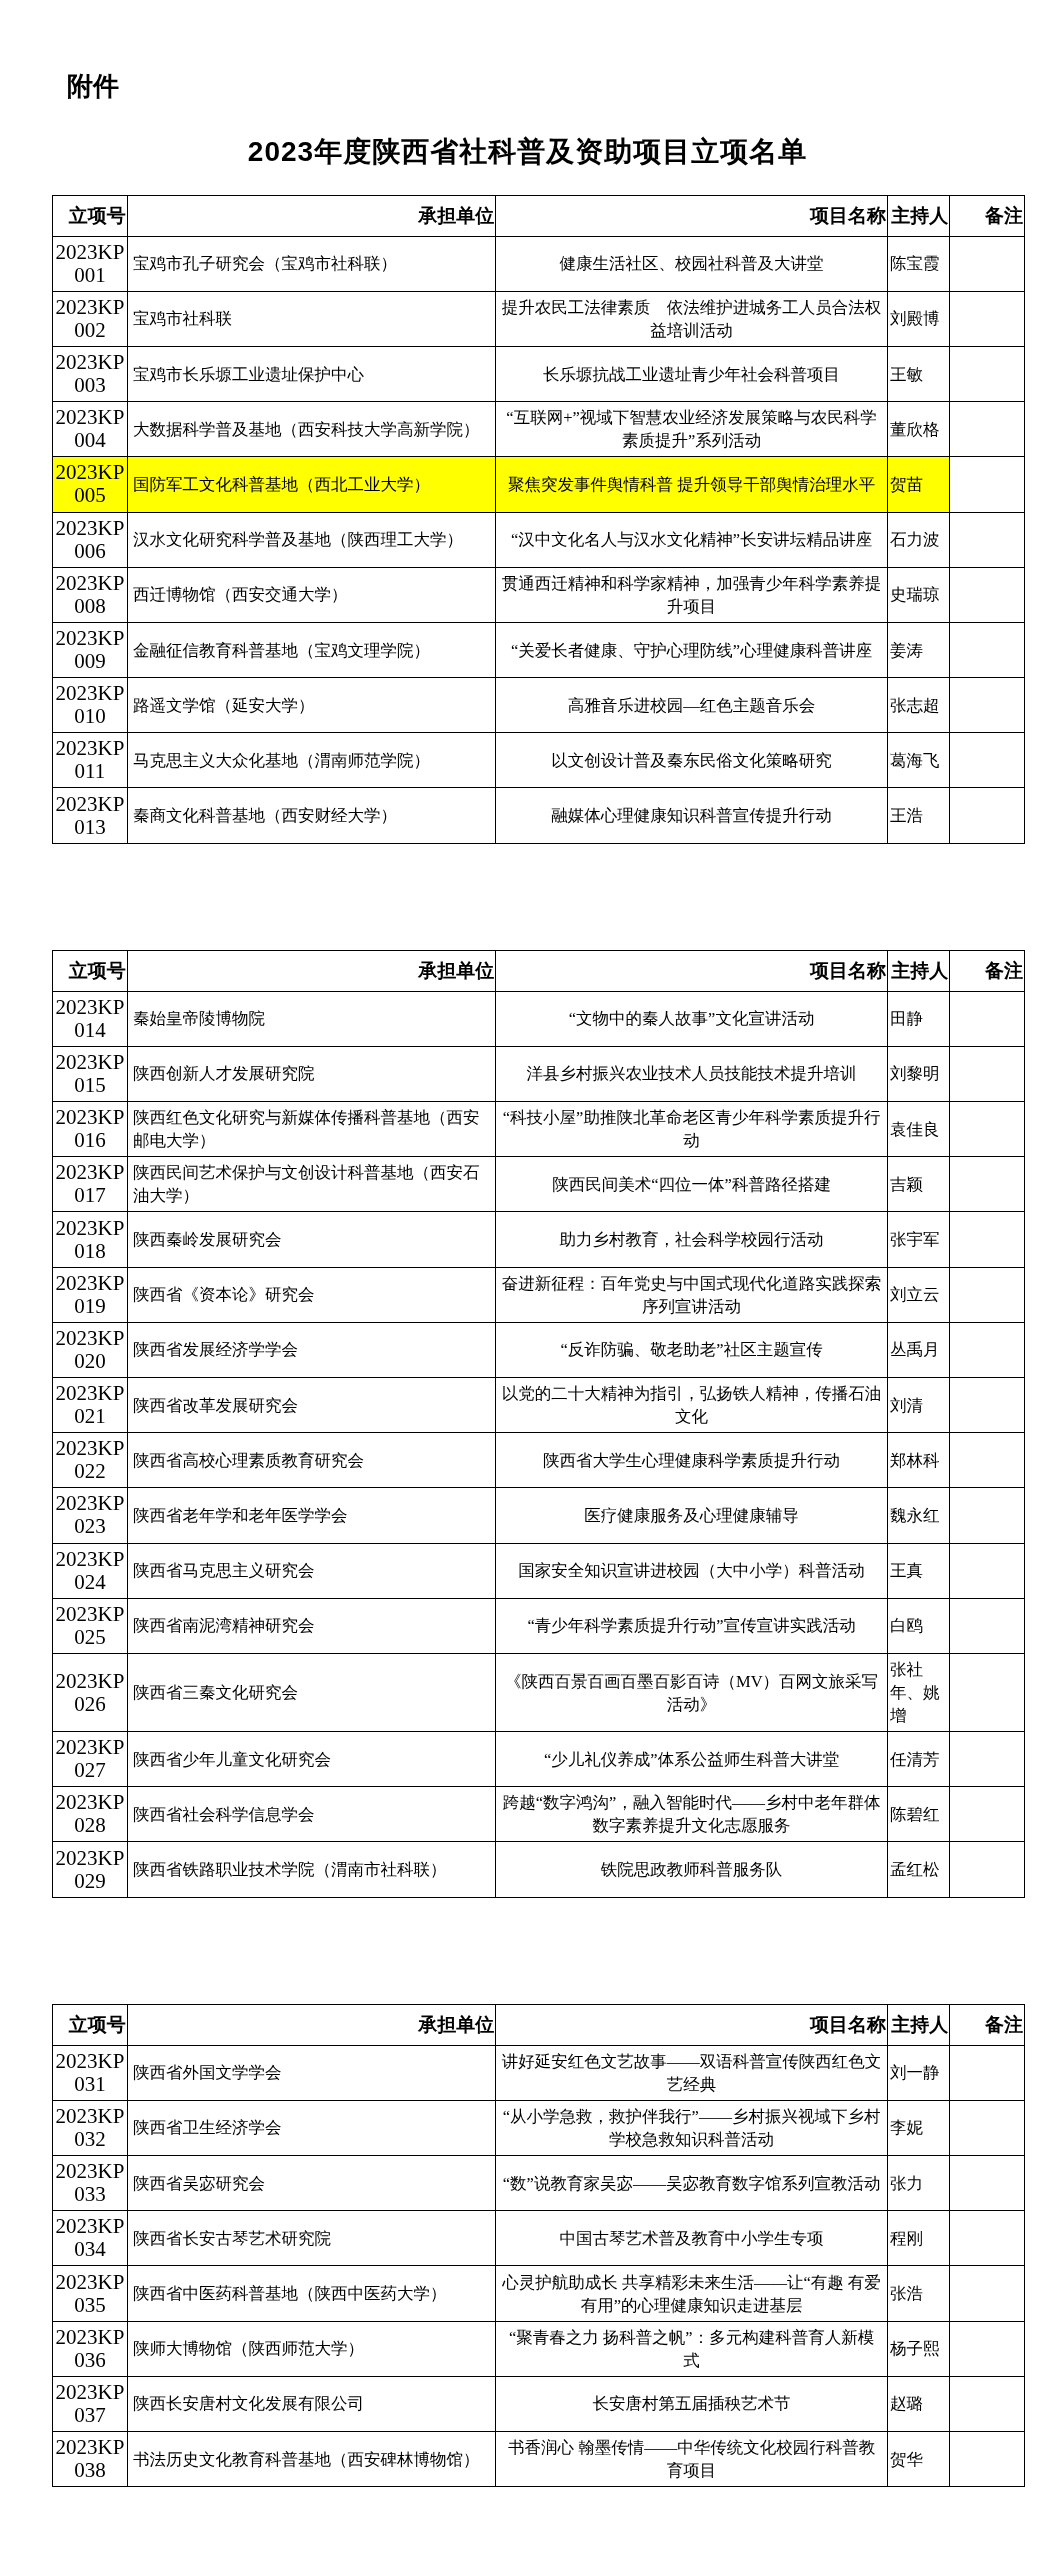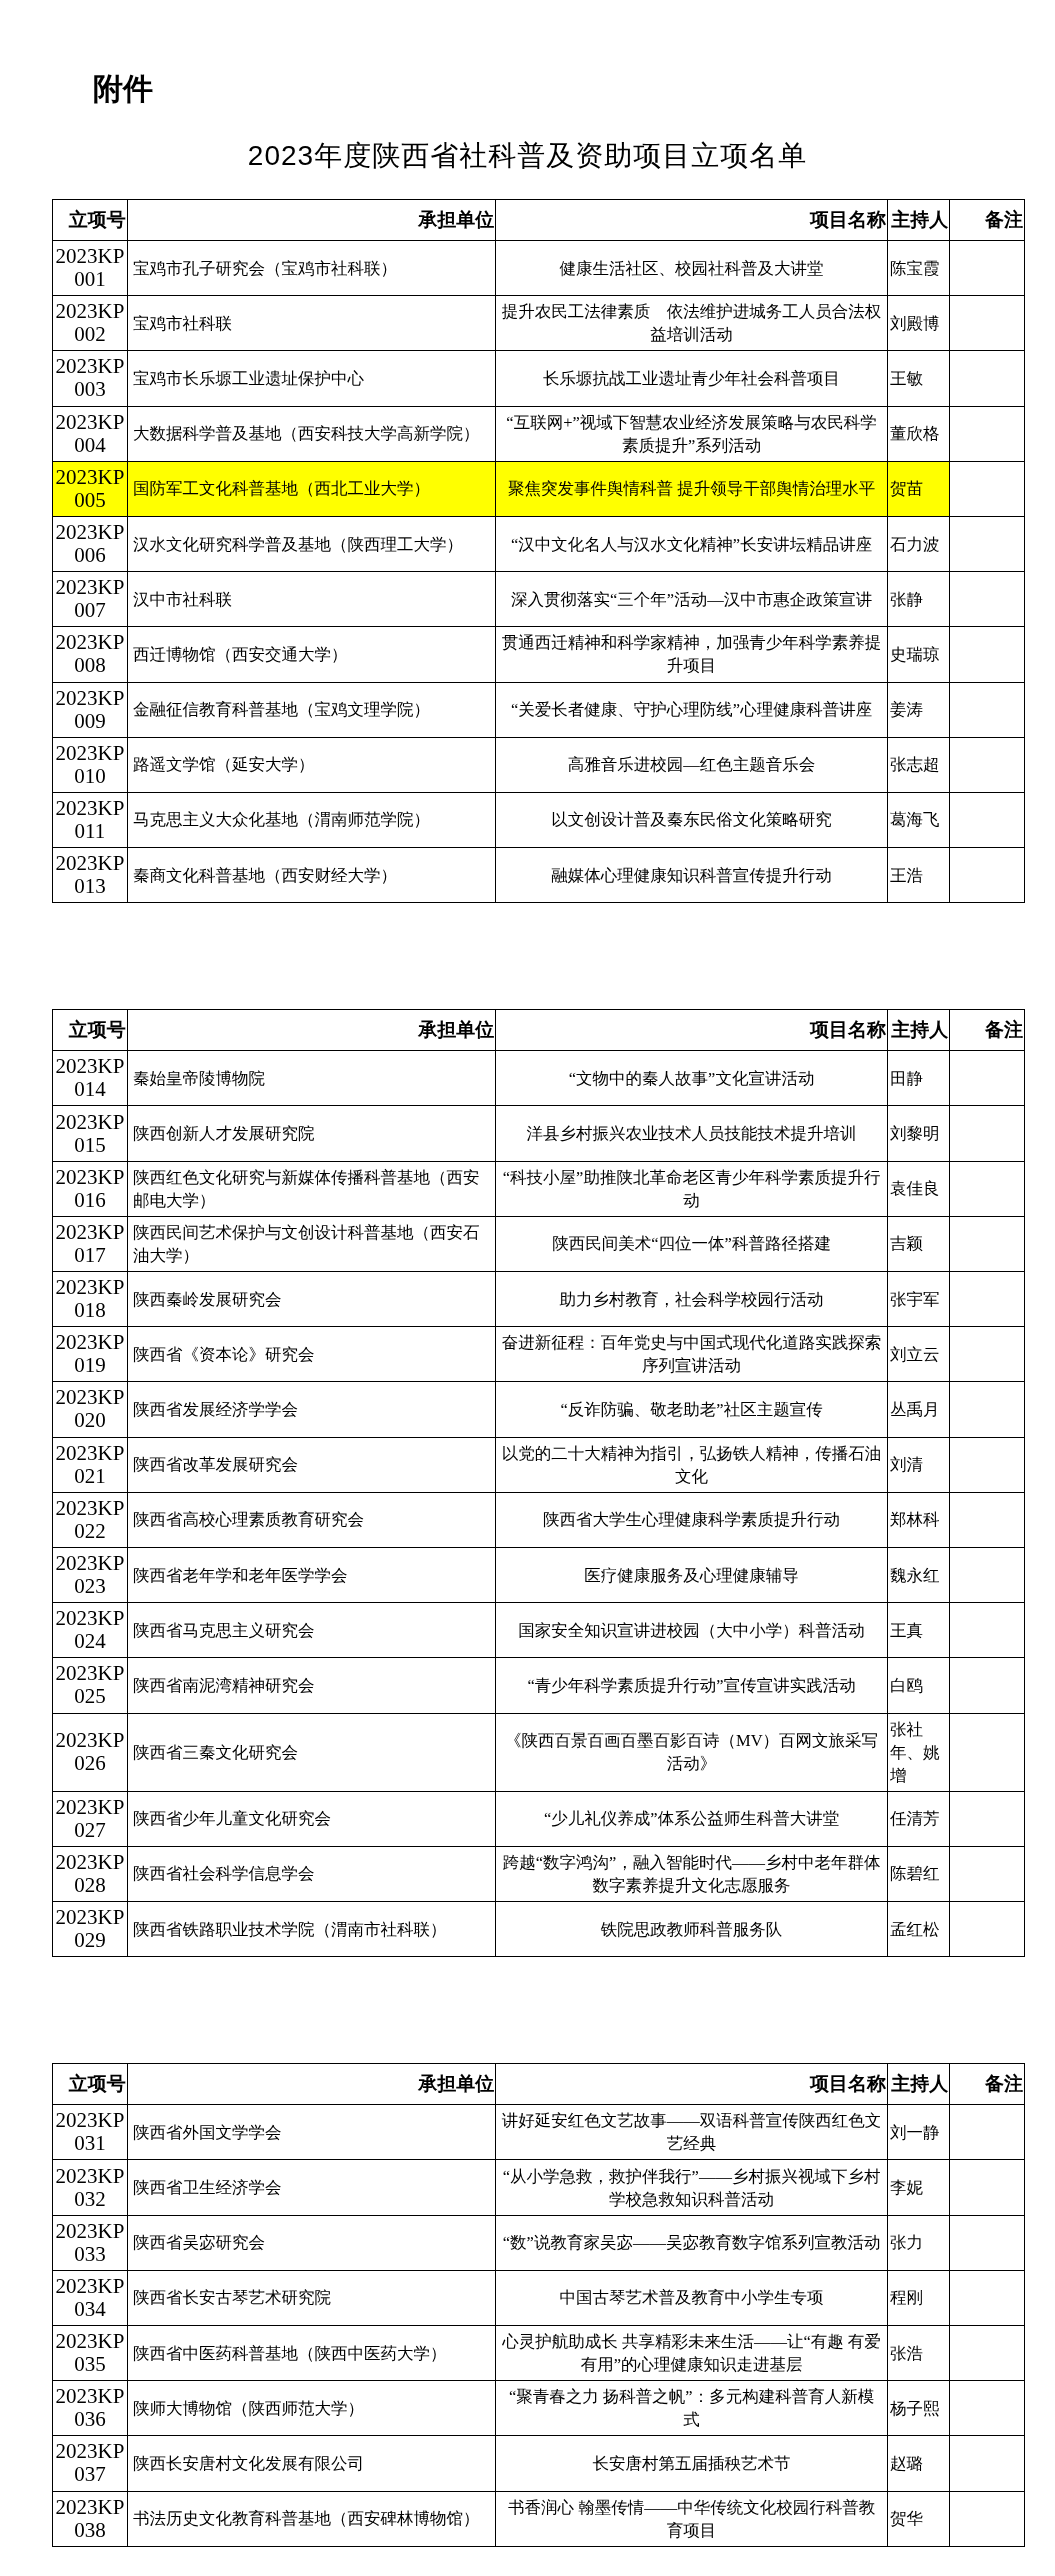--- a/index.html
+++ b/index.html
@@ -1,19 +1,19 @@
 <!DOCTYPE html>
 <html style="--hl: #ffff00;font-size:8.2px"><head>
 <meta charset="utf-8">
 <style>
   html,body{margin:0;padding:0;background:#ffffff;}
   body{width:1055px;font-family:"Liberation Serif","DejaVu Serif",serif;color:#000;}
   .page{width:1055px;min-height:3046px;background:#fff;position:relative;box-sizing:border-box;padding-top:72px;}
-  .attachment{margin:0 0 0 93px;font-family:"Liberation Sans","DejaVu Sans",sans-serif;font-weight:bold;font-size:30px;line-height:1.1;}
-  .doc-title{text-align:center;margin-top:32px;font-family:"Liberation Sans","DejaVu Sans",sans-serif;font-weight:normal;font-size:28px;letter-spacing:1px;}
+  .attachment{margin:0 0 0 67px;font-family:"Liberation Sans","DejaVu Sans",sans-serif;font-weight:bold;font-size:26px;line-height:1.1;}
+  .doc-title{text-align:center;margin-top:32px;font-family:"Liberation Sans","DejaVu Sans",sans-serif;font-weight:bold;font-size:28px;letter-spacing:1px;}
   .tables-wrap{margin:24px 30px 0 52px;}
   table.roster{width:100%;border-collapse:collapse;table-layout:fixed;border:1.5px solid #000;margin-bottom:106px;}
   table.roster:last-child{margin-bottom:0;}
   th,td{border:1px solid #000;box-sizing:border-box;vertical-align:middle;overflow-wrap:break-word;}
   thead th{height:41px;font-family:"Liberation Sans","DejaVu Sans",sans-serif;font-weight:bold;font-size:19px;border-bottom:1.5px solid #000;background:#fff;text-align:right;}
   td{height:34px;font-size:16.5px;line-height:23px;padding:4.1px 5.2px;background:#fff;}
   td.col-no{font-family:"Liberation Serif","DejaVu Serif",serif;font-size:21px;text-align:center;padding:4.1px 1px;letter-spacing:0;}
   td.col-unit{text-align:left;font-family:Liberation Serif, serif;}
   td.col-name{text-align:center;}
   td.col-host{padding:4.1px 2.1px;}
@@ -83,27 +83,20 @@
             <td class="col-remark"></td>
           </tr>
           <tr>
             <td class="col-no">2023KP006</td>
             <td class="col-unit">汉水文化研究科学普及基地（陕西理工大学）</td>
             <td class="col-name">“汉中文化名人与汉水文化精神”长安讲坛精品讲座</td>
             <td class="col-host">石力波</td>
             <td class="col-remark"></td>
           </tr>
           <tr>
-            <td class="col-no">2023KP007</td>
-            <td class="col-unit">汉中市社科联</td>
-            <td class="col-name">深入贯彻落实“三个年”活动—汉中市惠企政策宣讲</td>
-            <td class="col-host">张静</td>
-            <td class="col-remark"></td>
-          </tr>
-          <tr>
             <td class="col-no">2023KP008</td>
             <td class="col-unit">西迁博物馆（西安交通大学）</td>
             <td class="col-name">贯通西迁精神和科学家精神，加强青少年科学素养提升项目</td>
             <td class="col-host">史瑞琼</td>
             <td class="col-remark"></td>
           </tr>
           <tr>
             <td class="col-no">2023KP009</td>
             <td class="col-unit">金融征信教育科普基地（宝鸡文理学院）</td>
             <td class="col-name">“关爱长者健康、守护心理防线”心理健康科普讲座</td>

